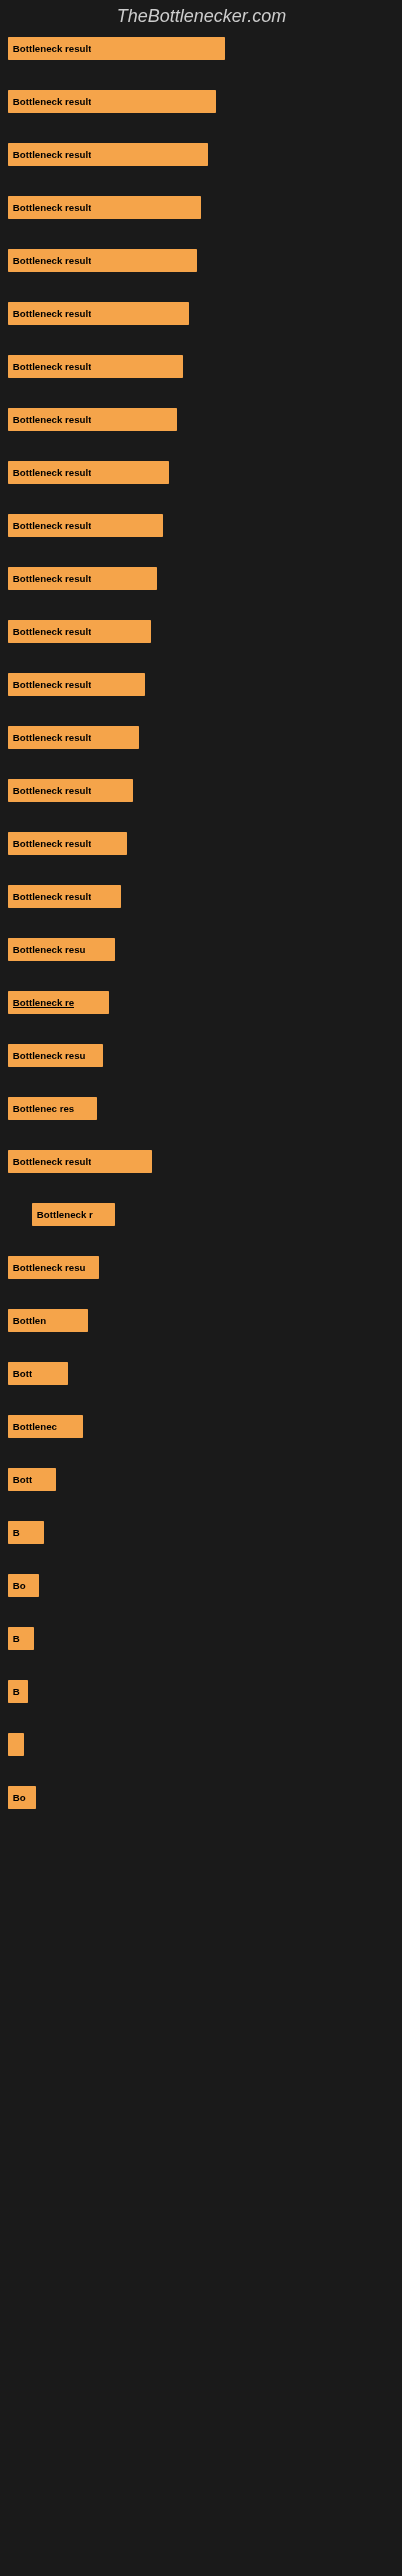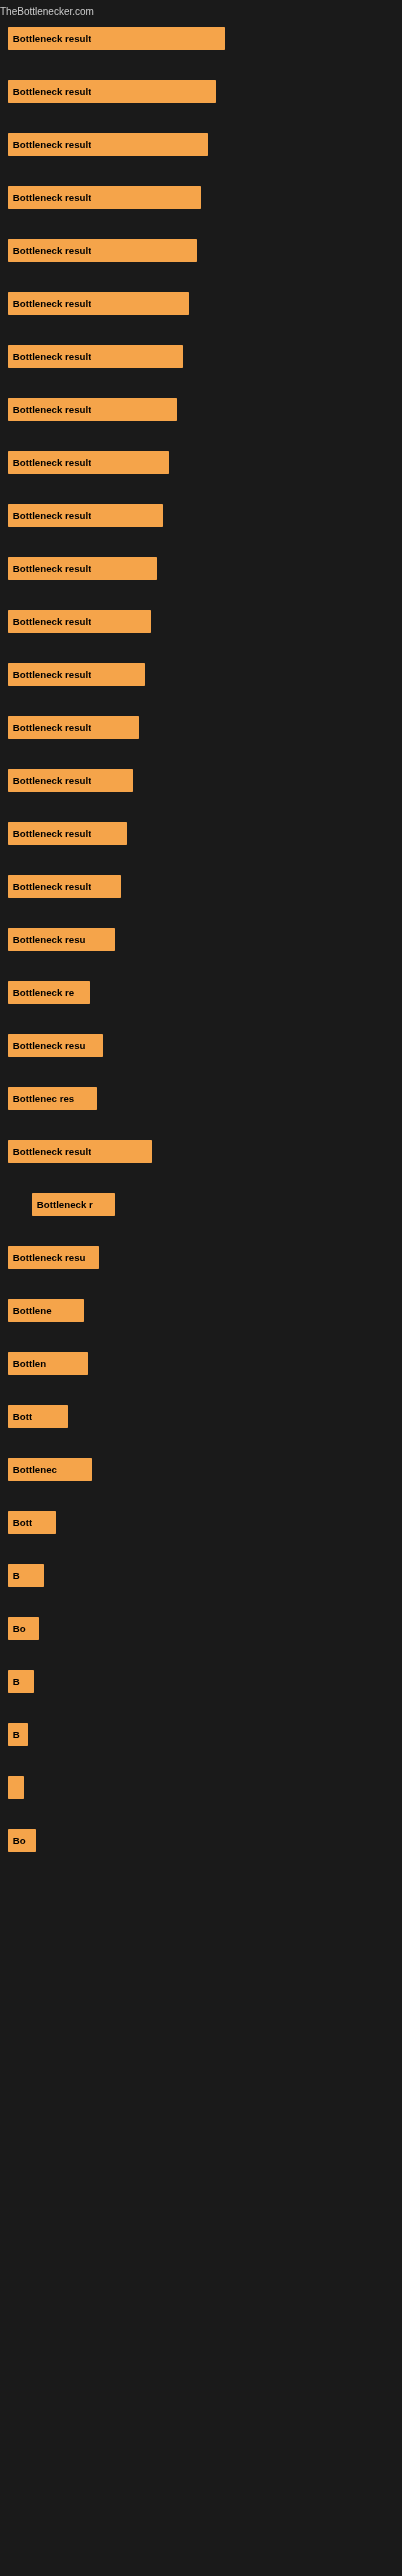--- a/index.html
+++ b/index.html
@@ -10,24 +10,25 @@
 
     body {
       width: 403px;
       min-height: 2576px;
       background-color: #1a1a1a;
       font-family: Arial, sans-serif;
       position: relative;
     }
 
     .site-title {
-      text-align: left;
+      text-align: center;
       color: #cccccc;
-      font-size: 10px;
+      font-size: 18px;
       padding: 6.4px 0 9.7px 0;
+      font-style: italic;
     }
 
     .bars-container {
       display: flex;
       flex-direction: column;
       gap: 16px;
       padding: 0 8px;
     }
 
     .bar-row {
@@ -146,21 +147,21 @@
       <div class="bar" style="width: 113px;">
         <span class="bar-label">Bottleneck result</span>
       </div>
     </div>
     <div class="bar-row">
       <div class="bar" style="width: 107px;">
         <span class="bar-label">Bottleneck resu</span>
       </div>
     </div>
     <div class="bar-row">
-      <div class="bar" style="width: 82px;">
+      <div class="bar" style="width: 101px; text-decoration: underline;">
         <span class="bar-label">Bottleneck re</span>
       </div>
     </div>
     <div class="bar-row">
       <div class="bar" style="width: 95px;">
         <span class="bar-label">Bottleneck resu</span>
       </div>
     </div>
     <div class="bar-row">
       <div class="bar" style="width: 89px;">
@@ -176,36 +177,31 @@
       <div class="bar" style="width: 83px; margin-left: 24px;">
         <span class="bar-label">Bottleneck r</span>
       </div>
     </div>
     <div class="bar-row">
       <div class="bar" style="width: 91px;">
         <span class="bar-label">Bottleneck resu</span>
       </div>
     </div>
     <div class="bar-row">
-      <div class="bar" style="width: 76px;">
-        <span class="bar-label">Bottlene</span>
-      </div>
-    </div>
-    <div class="bar-row">
       <div class="bar" style="width: 80px;">
         <span class="bar-label">Bottlen</span>
       </div>
     </div>
     <div class="bar-row">
       <div class="bar" style="width: 60px;">
         <span class="bar-label">Bott</span>
       </div>
     </div>
     <div class="bar-row">
-      <div class="bar" style="width: 84px;">
+      <div class="bar" style="width: 75px;">
         <span class="bar-label">Bottlenec</span>
       </div>
     </div>
     <div class="bar-row">
       <div class="bar" style="width: 48px;">
         <span class="bar-label">Bott</span>
       </div>
     </div>
     <div class="bar-row">
       <div class="bar" style="width: 36px;">

